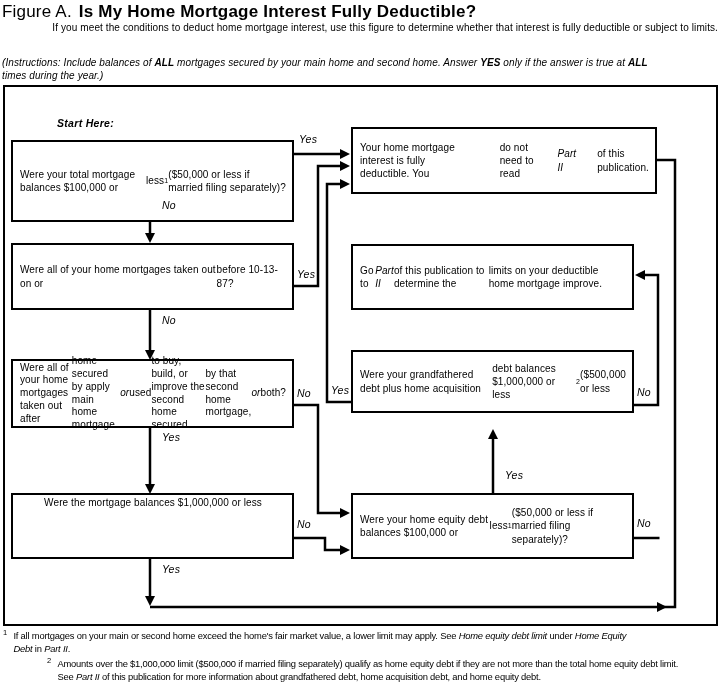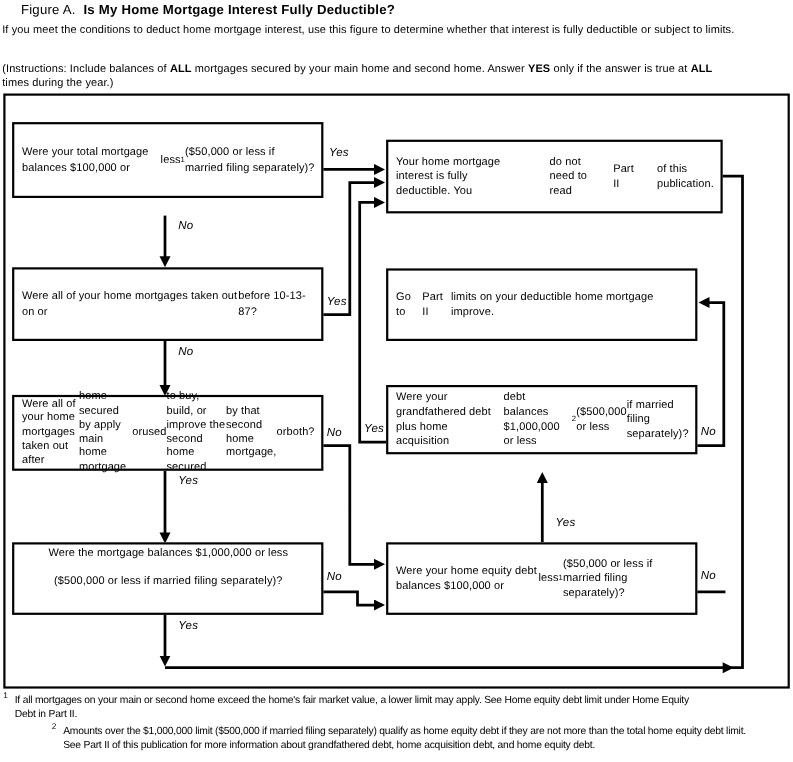--- a/index.html
+++ b/index.html
@@ -1,46 +1,46 @@
 <!DOCTYPE html>
 <html><head>
 <meta charset="utf-8">
 <style>
   html,body{margin:0;padding:0;background:#fff;}
   body{
     width:721px;height:693px;position:relative;
     font-family:"Liberation Sans",sans-serif;color:#000;
   }
   .abs{position:absolute;}
-  .hdr-title{font-size:12px;letter-spacing:.2px;white-space:nowrap;margin-left:17px;}
+  .hdr-title{font-size:17px;letter-spacing:.2px;white-space:nowrap;}
   .hdr-title .bold{font-weight:bold;margin-left:7px;}
   .para{font-size:10px;line-height:13px;letter-spacing:.1px;}
   .frame{border:2px solid #000;background:transparent;}
   .start{font-size:10.5px;font-weight:bold;font-style:italic;letter-spacing:.3px;}
   .box{
     position:absolute;border:2px solid #000;background:#fff;box-sizing:border-box;
     display:flex;align-items:center;padding:1px 6px 1px 7px;
     font-size:10px;line-height:13.2px;letter-spacing:.1px;
   }
   .box--tall{line-height:12.8px;}
   .edge-label{position:absolute;font-size:10.5px;font-style:italic;letter-spacing:.2px;white-space:nowrap;}
   .fn{font-size:9.4px;line-height:13px;letter-spacing:-.2px;}
   .fn-marker{font-size:7.5px;vertical-align:super;line-height:0;}
   sup{font-size:7px;line-height:0;vertical-align:super;}
-  .sg-i{}
+  .sg-i{font-style:italic;}
   .sg-b{font-weight:bold;}
   svg{position:absolute;left:0;top:0;}
 </style>
 </head>
 <body>
 
 <div class="abs hdr-title" style="left:2px;top:2px;">
   <span>Figure A.</span><span class="bold">Is My Home Mortgage Interest Fully Deductible?</span>
 </div>
-<div class="abs para" style="left:2px;top:21px;width:716px;">If you meet the conditions to deduct home mortgage interest, use this figure to determine whether that interest is fully deductible or subject to limits.</div>
+<div class="abs para" style="left:2px;top:21px;width:716px;text-align:right;">If you meet the conditions to deduct home mortgage interest, use this figure to determine whether that interest is fully deductible or subject to limits.</div>
 <div class="abs para" style="left:2px;top:56px;width:716px;"><span class="sg-i">(Instructions: Include balances of </span><span class="sg-i sg-b">ALL</span><span class="sg-i"> mortgages secured by your main home and second home. Answer </span><span class="sg-i sg-b">YES</span><span class="sg-i"> only if the answer is true at </span><span class="sg-i sg-b">ALL</span><br><span class="sg-i">times during the year.)</span></div>
 
 <div class="abs frame" style="left:3px;top:85px;width:711px;height:537px;"></div>
 
 <svg width="721" height="693">
   <defs>
     <marker id="ah" markerUnits="userSpaceOnUse" markerWidth="12" markerHeight="12" refX="1" refY="5" orient="auto">
       <path d="M0,0 L10,5 L0,10 Z" fill="#000"></path>
     </marker>
   </defs>
@@ -57,21 +57,21 @@
     <path d="M293,538 H325 V550 H341" marker-end="url(#ah)"></path>
     <path d="M493,493 V438" marker-end="url(#ah)"></path>
     <path d="M633,405 H658 V275 H644" marker-end="url(#ah)"></path>
     <path d="M633,538 H659.5"></path>
   </g>
   <polygon points="657,602 667,607 657,612" fill="#000"></polygon>
 </svg>
 
 <div class="abs start" style="left:57px;top:97px;margin-top:20px;">Start Here:</div>
 
-<div class="box" style="left:11px;top:111px;width:283px;height:69px;">
+<div class="box" style="left:11px;top:140px;width:283px;height:82px;">
     <span>Were your total mortgage balances $100,000 or</span>
     <br>
     <span>less</span>
     <sup>1</sup>
     <span> ($50,000 or less if married filing separately)?</span>
   </div>
 <div class="box" style="left:11px;top:243px;width:283px;height:67px;align-items:center;">
     <span>Were all of your home mortgages taken out on or</span>
     <br>
     <span>before 10-13-87?</span>
@@ -86,44 +86,43 @@
     <br>
     <span>to buy, build, or improve the second home secured</span>
     <br>
     <span>by that second home mortgage, </span>
     <span class="sg-i">or</span>
     <span> both?</span>
   </div>
 <div class="box" style="left:11px;top:493px;width:283px;height:66px;flex-direction:column;">
     <span>Were the mortgage balances $1,000,000 or less</span>
     <br>
-    <span>($500,000 or less if married filing separately)?</span>
   </div>
 
 <div class="box" style="left:351px;top:127px;width:306px;height:67px;gap:21px;">
     <span>Your home mortgage interest is fully deductible. You</span>
     <br>
     <span>do not need to read </span>
     <span class="sg-i">Part II</span>
     <span> of this publication.</span>
   </div>
 <div class="box" style="left:351px;top:244px;width:283px;height:66px;">
     <span>Go to </span>
     <span class="sg-i">Part II</span>
+    <span> of this publication to determine the</span>
     <br>
     <span>limits on your deductible home mortgage improve.</span>
   </div>
 <div class="box" style="left:351px;top:350px;width:283px;height:63px;justify-content:flex-end;">
     <span>Were your grandfathered debt plus home acquisition</span>
     <br>
     <span>debt balances $1,000,000 or less</span>
     <sup>2</sup>
     <span> ($500,000 or less</span>
     <br>
-    <span>if married filing separately)?</span>
   </div>
 <div class="box" style="left:351px;top:493px;width:283px;height:66px;">
     <span>Were your home equity debt balances $100,000 or</span>
     <br>
     <span>less</span>
     <sup>1</sup>
     <span> ($50,000 or less if married filing separately)?</span>
   </div>
 
 <div class="edge-label" style="left:299px;top:133px;">Yes</div>

